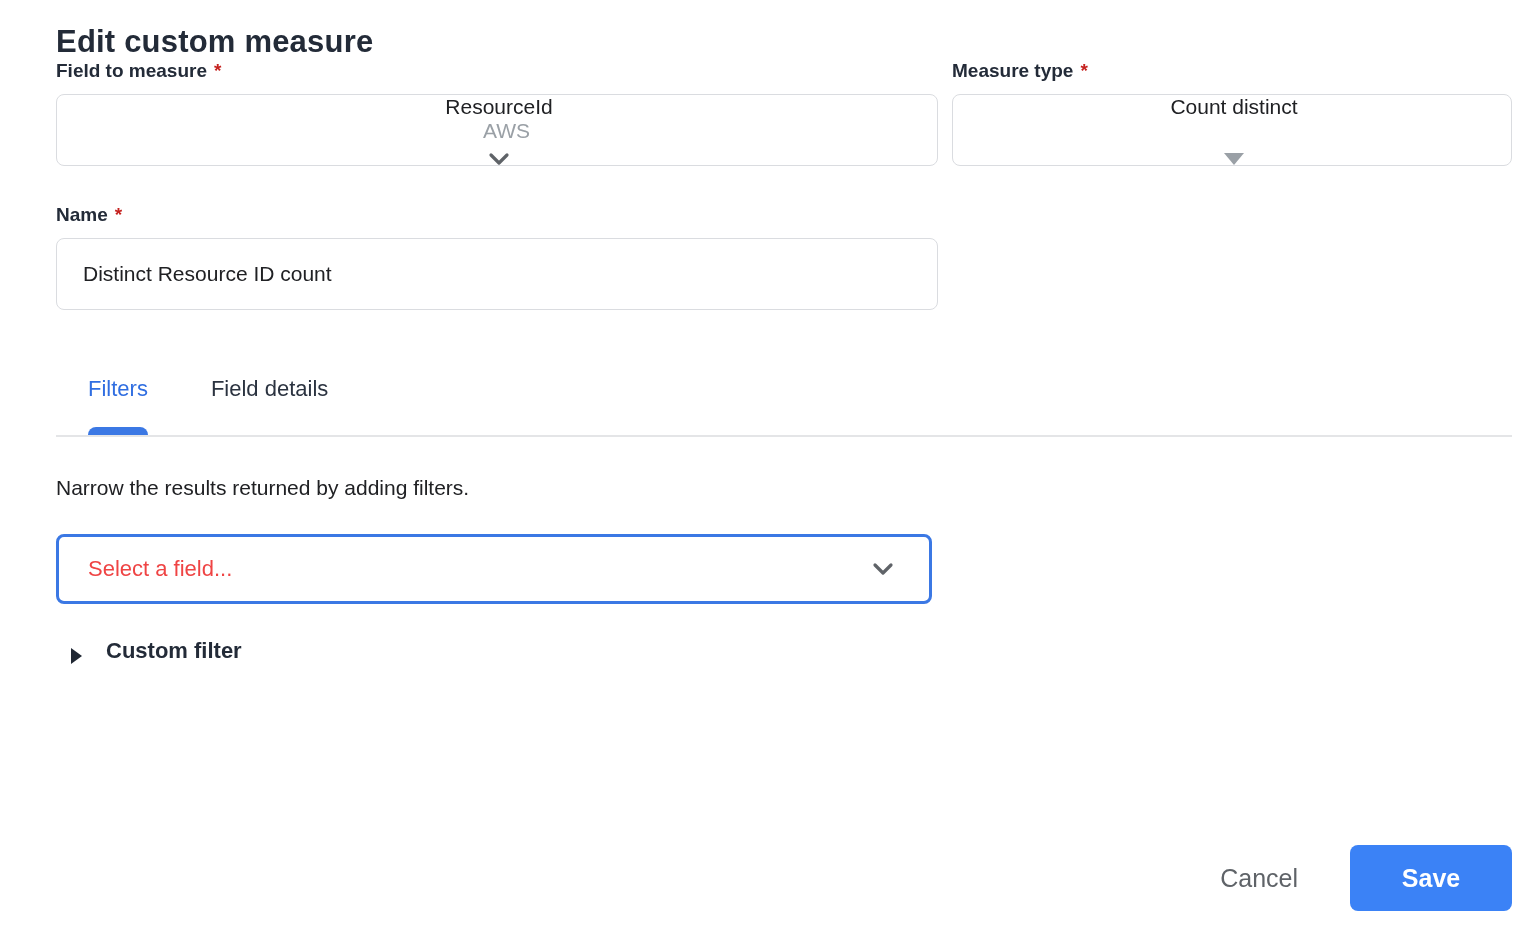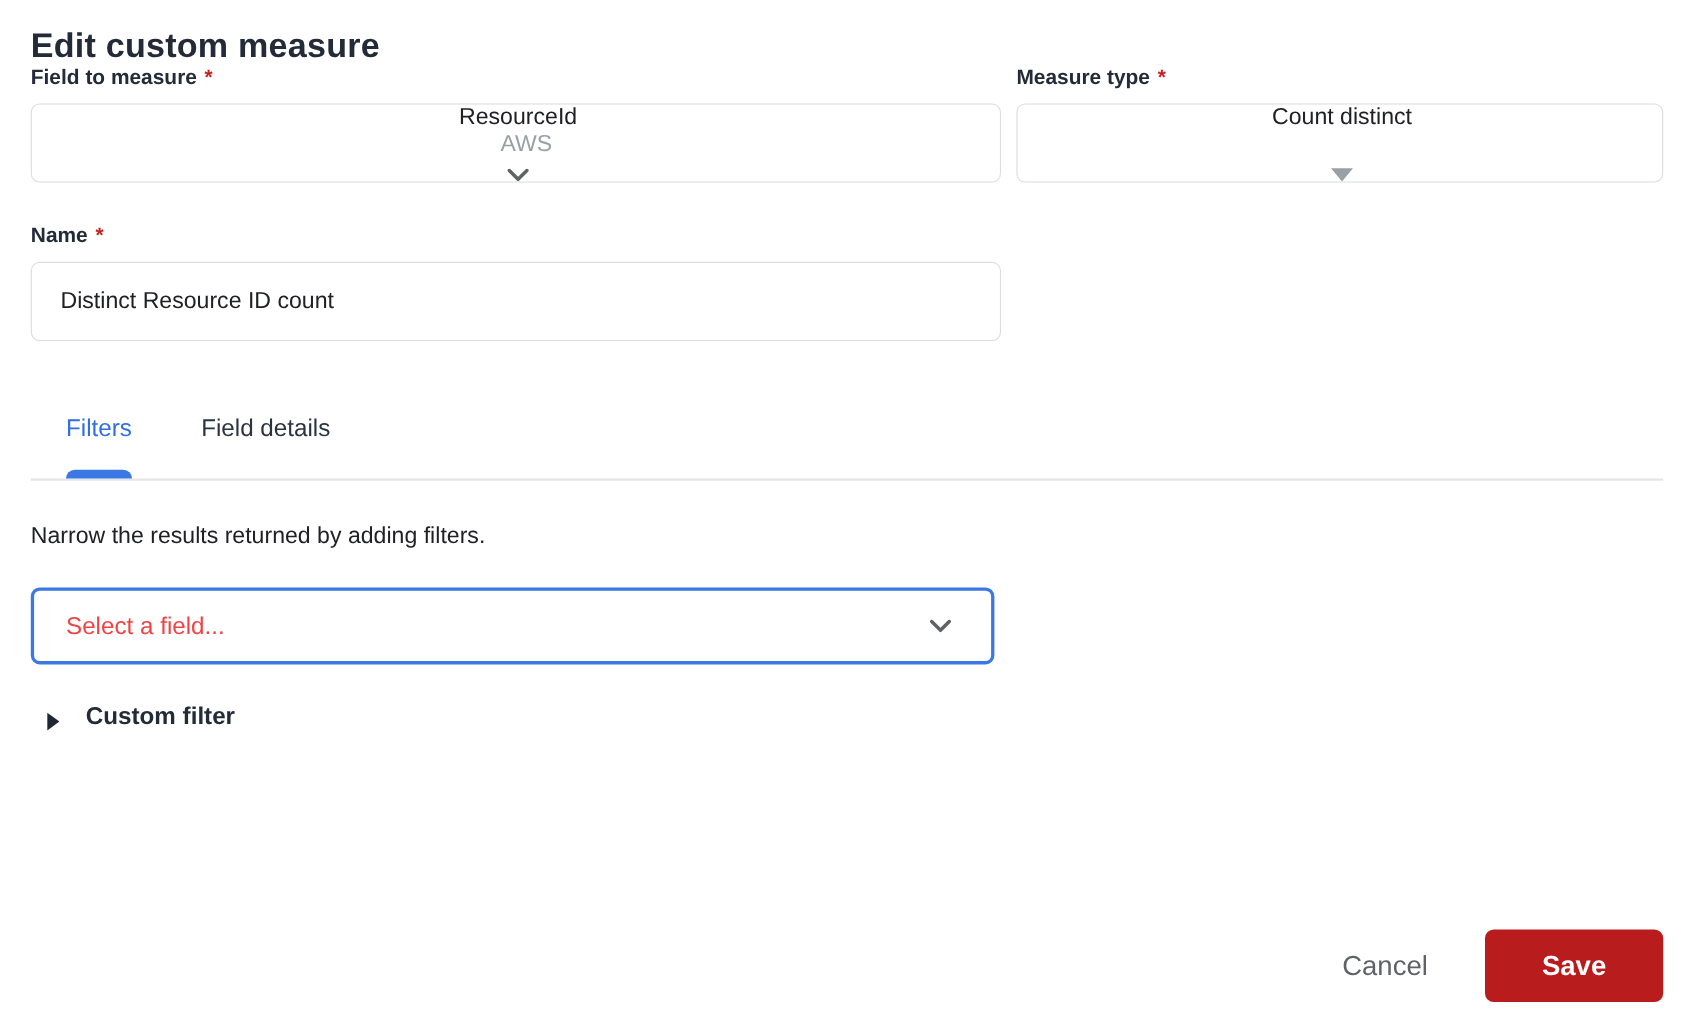--- a/index.html
+++ b/index.html
@@ -6,21 +6,21 @@
   html, body { margin: 0; padding: 0; }
   body {
     width: 1536px; height: 926px;
     background: #ffffff;
     font-family: "Liberation Sans", sans-serif;
     color: #202124;
     overflow: hidden;
   }
   .page {
     width: 100%; height: 100%;
-    padding: 26px 24px 15px 28px;
+    padding: 26px 24px 15px 56px;
     display: flex; flex-direction: column;
   }
   .page-title {
     font-size: 31px;
     font-weight: 700;
     color: #232b38;
     letter-spacing: 0.2px;
     line-height: 32px;
   }
   
@@ -117,21 +117,21 @@
     gap: 52px;
   }
   .cancel-btn {
     background: none; border: none;
     font-family: inherit;
     font-size: 25px; font-weight: 500; color: #5f6368;
     cursor: pointer; padding: 0;
   }
   .save-btn {
     width: 162px; height: 66px;
-    background: #b91c1c;
+    background: #3b82f6;
     border: none; border-radius: 8px;
     color: #ffffff; font-family: inherit;
     font-size: 25px; font-weight: 600;
     cursor: pointer;
     display: flex; align-items: center; justify-content: center;
   }
 </style>
 </head>
 <body>
 

